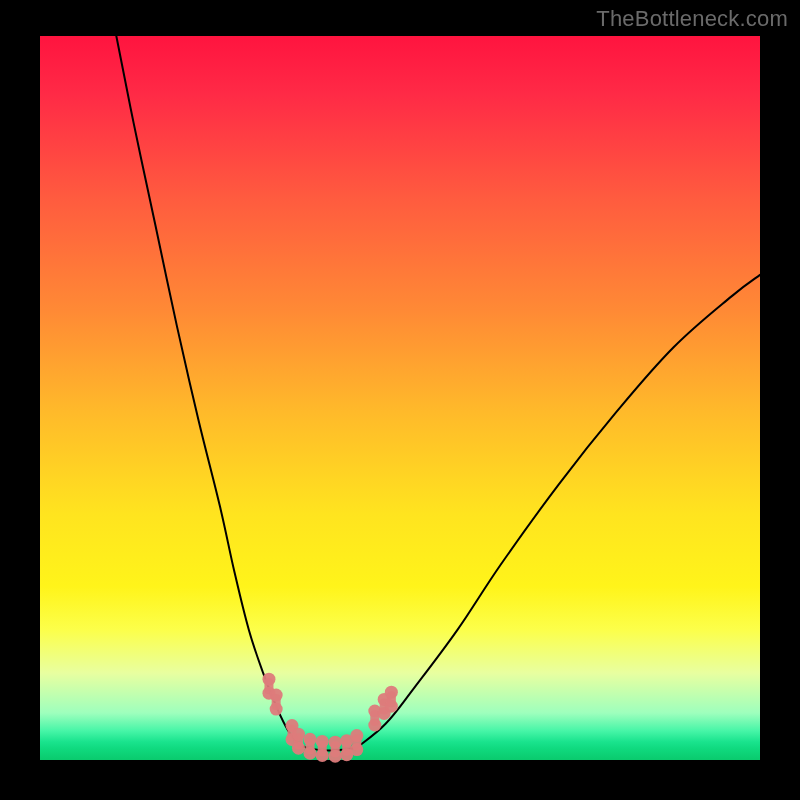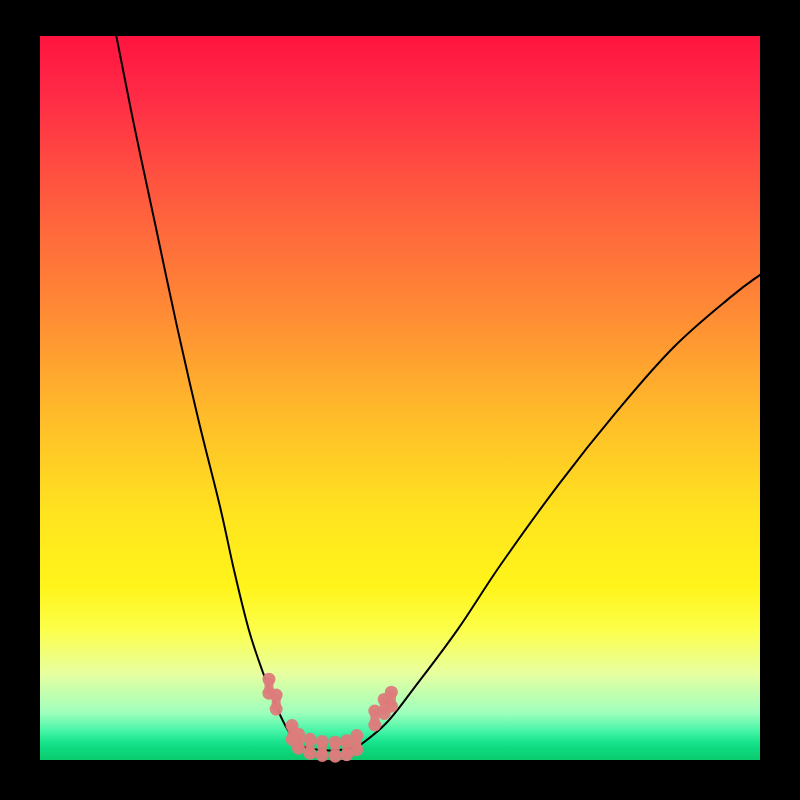--- a/index.html
+++ b/index.html
@@ -61,20 +61,21 @@
     width: 720px;
     height: 724px;
     overflow: visible;
   }
 </style>
 </head>
 <body>
 
 <div class="frame">
 
+  <div class="watermark">TheBottleneck.com</div>
 
   <div class="plot">
     <svg class="curve" viewBox="0 0 720 724">
       <g id="curve-path-group">
           <path d="M 76.32 0 C 79.43039999999999 15.638399999999999, 86.6016 52.99679999999999, 93.60000000000001 86.88 C 100.59840000000001 120.7632, 107.424 151.7504, 115.2 188.24 C 122.976 224.7296, 129.024 254.41360000000003, 136.8 289.6 C 144.57600000000002 324.7864, 150.624 351.14000000000004, 158.4 383.72 C 166.17600000000002 416.3, 173.52 443.23280000000005, 180 470.6 C 186.48 497.9672, 189.216 513.6056, 194.4 535.76 C 199.584 557.9144, 203.61599999999999 575.4352, 208.79999999999998 593.6800000000001 C 213.98399999999998 611.9248000000001, 218.016 622.7848, 223.2 637.12 C 228.384 651.4552, 233.06400000000002 662.8943999999999, 237.60000000000002 673.3199999999999 C 242.13600000000002 683.7456, 244.51199999999997 688.524, 248.39999999999998 695.04 C 252.28799999999998 701.5559999999999, 257.256 706.9136, 259.2 709.52 C 261.144 712.1264, 256.608 708.8684, 259.2 709.52 C 261.792 710.1716, 268.416 712.22776, 273.6 713.14 C 278.78400000000005 714.05224, 282.81600000000003 714.45768, 288 714.588 C 293.18399999999997 714.71832, 297.21599999999995 714.3852800000001, 302.4 713.864 C 307.584 713.34272, 314.208 712.08296, 316.8 711.692 C 319.392 711.3010400000001, 311.61600000000004 715.99256, 316.8 711.692 C 321.984 707.39144, 335.23199999999997 698.6165599999999, 345.59999999999997 687.8 C 355.96799999999996 676.98344, 361.44000000000005 668.5416, 374.40000000000003 651.6 C 387.36 634.6584, 402.04799999999994 615.8344000000001, 417.59999999999997 593.6800000000001 C 433.152 571.5256, 442.656 554.584, 460.8 528.52 C 478.944 502.45599999999996, 497.664 476.24719999999996, 518.4 448.88 C 539.136 421.5128, 555.264 401.24080000000004, 576 376.48 C 596.736 351.7192, 612.864 332.17120000000006, 633.6 311.32000000000005 C 654.336 290.46880000000004, 675.6479999999999 273.672, 691.1999999999999 260.64 C 706.752 247.60799999999998, 714.816 242.82959999999997, 720 238.91999999999996" fill="none" stroke="#000000" stroke-width="2" stroke-linecap="round"></path>
         </g>
       <g id="marker-group">
           <g>
             <rect x="224.46" y="642.152" width="9" height="16" rx="4" fill="#dd7b7b" opacity="0.92"></rect>
             <circle cx="228.96" cy="643.152" r="6.5" fill="#dd7b7b" opacity="0.95"></circle>

